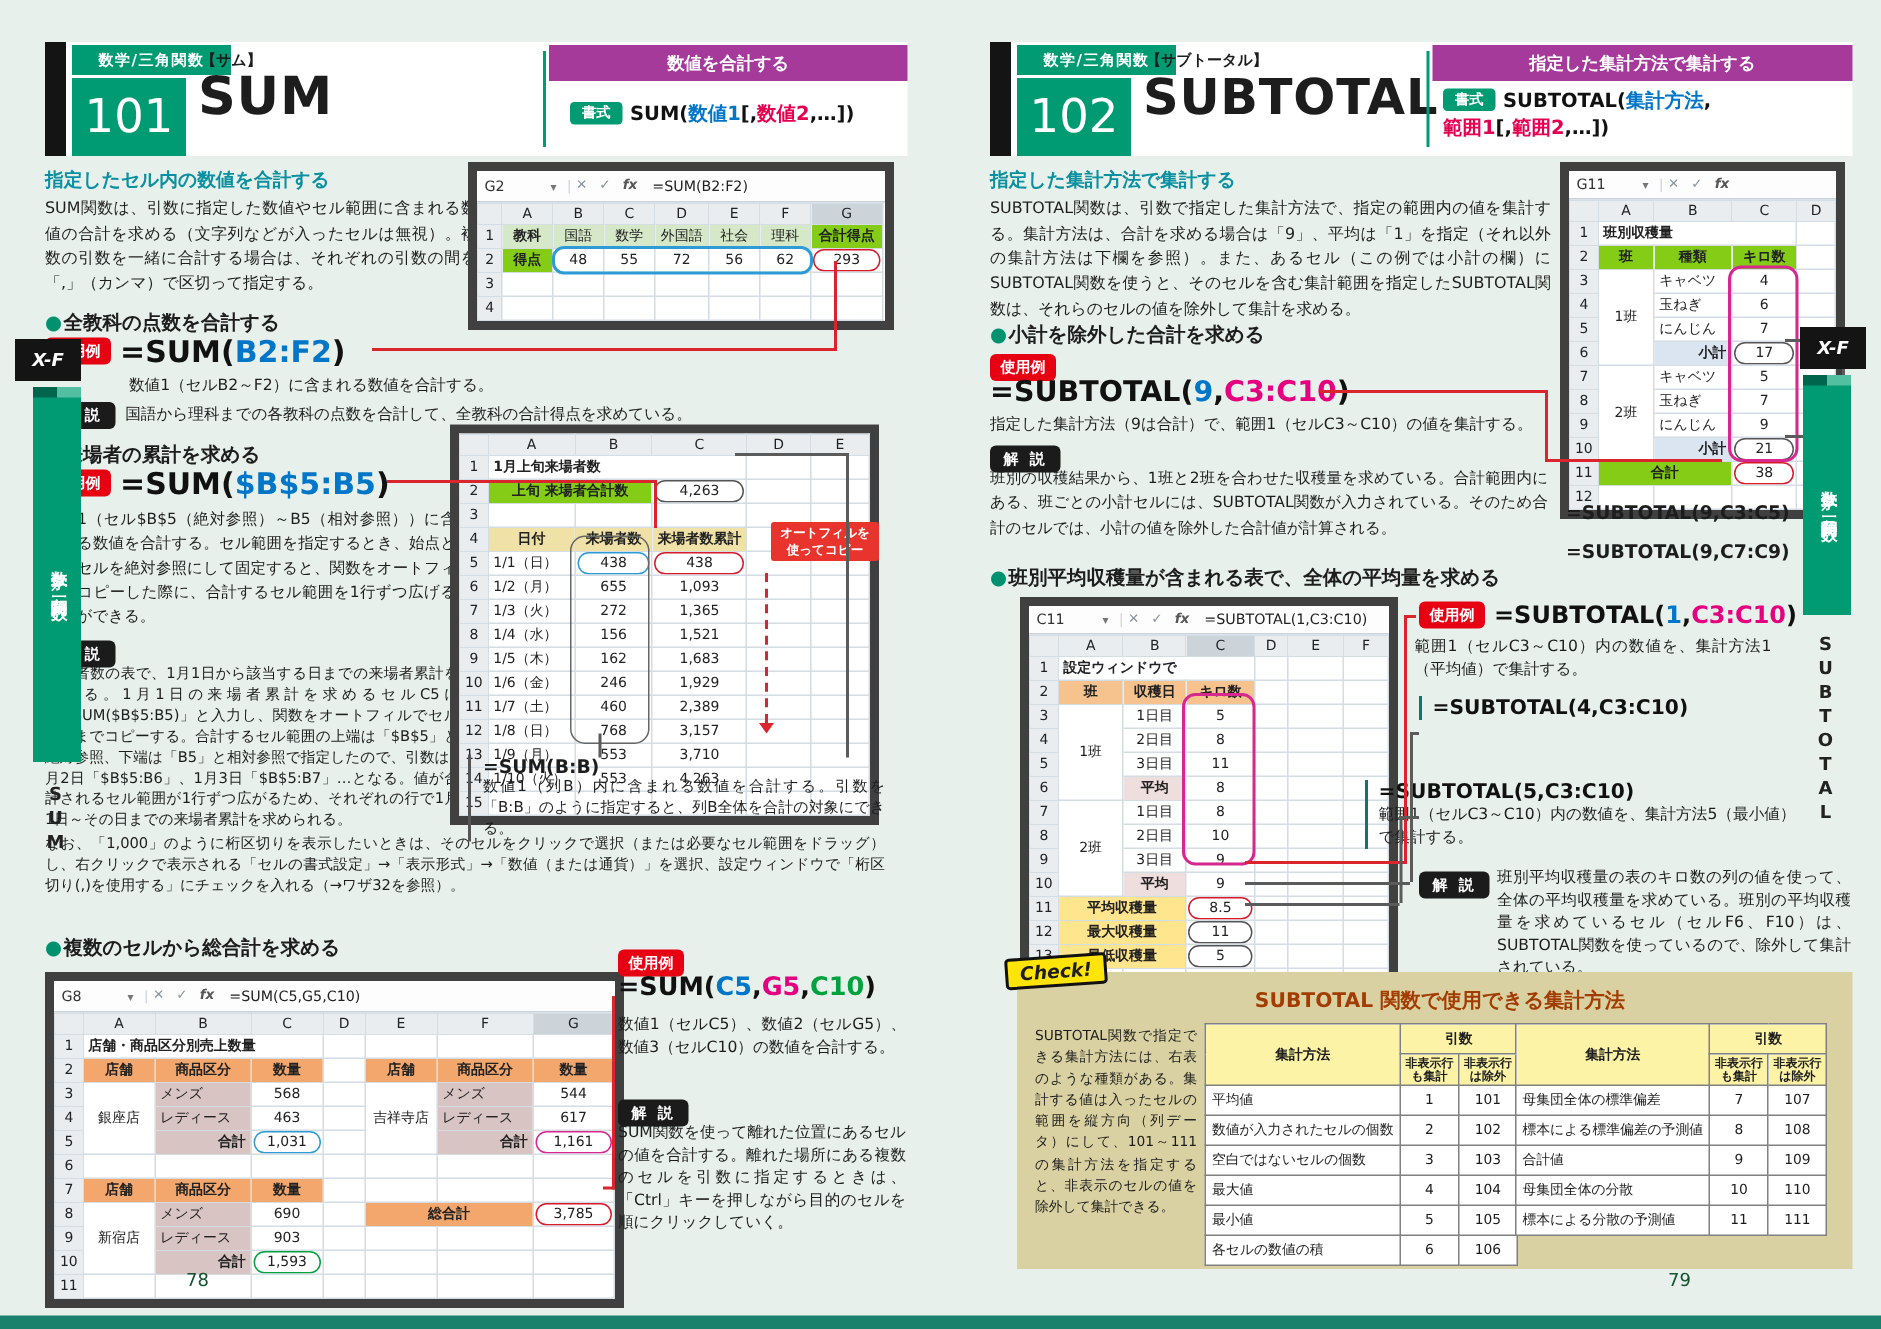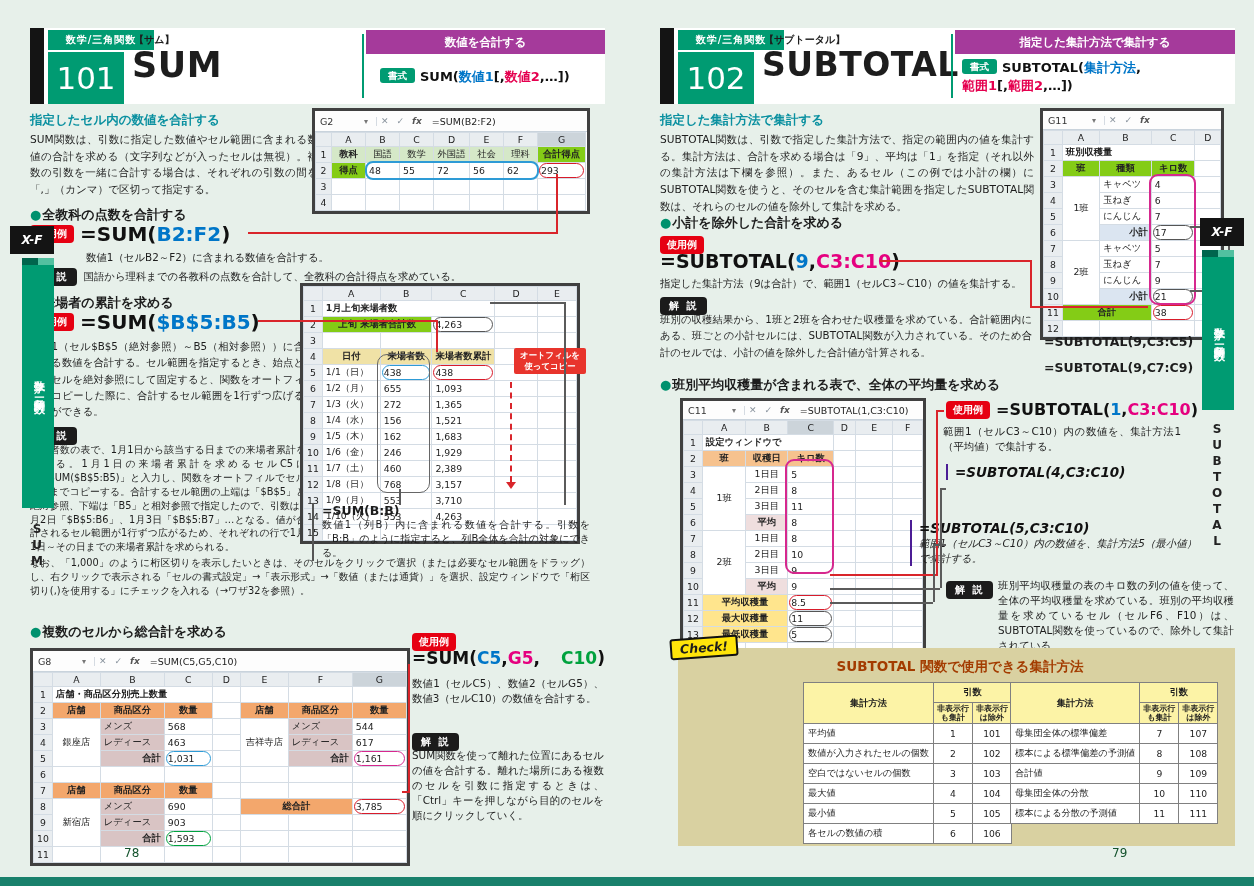--- a/index.html
+++ b/index.html
@@ -19,37 +19,37 @@
   
   .abs{position:absolute;}
   .h-teal{color:#0a90a0;font-weight:bold;font-size:12.5px;}
   .para{font-size:10.6px;line-height:1.58;text-align:justify;}
   .para-s{font-size:9.8px;line-height:1.42;text-align:justify;}
   .sec{font-weight:bold;font-size:13px;}
   .bullet{color:#00916e;margin-right:1px;}
   .badge-use{display:inline-block;background:#e60012;color:#fff;font-size:10px;font-weight:bold;border-radius:4px;padding:2px 7px;}
   .badge-kai{display:inline-block;background:#1b1b1b;color:#fff;font-size:10px;font-weight:bold;border-radius:4px;padding:2px 9px;letter-spacing:2px;}
   .formula{font-weight:800;color:#111;white-space:nowrap;}
-  .f-blue{color:#0076c8;} .f-pink{color:#e5007f;} .f-green{color:#00a23e;margin-left:21px;}
+  .f-blue{color:#0076c8;} .f-pink{color:#e5007f;} .f-green{color:#00a23e;}
   .fdesc{font-size:10.4px;line-height:1.45;text-align:justify;}
   .useline{display:flex;align-items:center;gap:6px;}
   
-  .fig{position:absolute;background:#fff;border:3px solid #404040;}
+  .fig{position:absolute;background:#fff;border:6px solid #404040;}
   .fbar{display:flex;align-items:center;height:20px;border-bottom:1px solid #c9d3dc;background:#fdfdfd;font-size:9.5px;color:#333;}
   .fbar .nb{width:44px;padding-left:5px;}
   .fbar .nbv{color:#777;font-size:8px;width:12px;border-right:1px solid #d5dbe2;}
   .fbar .fi{color:#8a949e;font-size:9px;padding:0 4px;}
   .fbar .fx{font-style:italic;font-weight:bold;color:#555;}
   .fbar .fv{padding-left:6px;color:#222;}
   table.grid{border-collapse:collapse;table-layout:fixed;}
   table.grid td{border:1px solid #d4dce4;font-size:9.3px;padding:0 3px;overflow:hidden;white-space:nowrap;position:relative;height:15px;color:#222;}
   .fig1t td{height:16px;} .fig2t td{height:13.8px;font-size:9px;} .fig3t td{height:14.8px;} .fig4t td{height:16px;} .fig5t td{height:14px;}
   td.ch,td.rn{background:#e9edf0;color:#5a6570;text-align:center;font-size:8.3px;border-color:#c3cdd6;padding:0;}
   td.ch{height:13px !important;} td.sel{background:#ccd4da;}
-  td.num{text-align:left;}
+  td.num{text-align:center;}
   td.b{font-weight:bold;} td.center{text-align:center;} td.right{text-align:right;}
   td.gh{background:#d5e8c8;} td.bh{background:#84cc16;} td.lb{background:#dbe5f1;}
   td.oh{background:#f3a76c;font-weight:bold;text-align:center;}
   td.oh2{background:#f6c28e;font-weight:bold;text-align:center;}
   td.yh{background:#f0e2a6;font-weight:bold;text-align:center;}
   td.mv{background:#d9c4c4;} td.yl{background:#ffe58d;font-weight:bold;text-align:center;}
   td.av{background:#efdede;font-weight:bold;text-align:center;}
   td.tt{font-weight:bold;font-size:10.5px;overflow:visible;}
   td.dr{color:#e23030;} td.db{color:#2f6fd0;}
   td.obx::after,td.orx::after,td.opx::after,td.ogx::after,td.okx::after{content:"";position:absolute;left:1px;right:1px;top:0;bottom:0;border-radius:9px;pointer-events:none;}
@@ -57,21 +57,21 @@
   td.opx::after{border:1.8px solid #d6288e;} td.ogx::after{border:1.8px solid #00a23e;}
   td.okx::after{border:1.5px solid #555;}
   .rng{position:absolute;pointer-events:none;}
   .ln{position:absolute;background:#d9252b;}
   .lng{position:absolute;background:#5b5b5b;}
   .dash{position:absolute;border-left:2px dashed #d9252b;}
   .arr{position:absolute;width:0;height:0;border-left:5px solid transparent;border-right:5px solid transparent;border-top:7px solid #d9252b;}
   .afbox{position:absolute;background:#e8342c;color:#fff;font-size:8.4px;font-weight:bold;border-radius:2px;padding:2px 3px;line-height:1.3;text-align:center;}
   .chip{font-weight:800;font-size:12.5px;white-space:nowrap;}
   .chipdesc{font-size:10px;line-height:1.42;text-align:justify;}
-  .fblock{border-left:2px solid #4c1d95;padding-left:7px;font-style:italic;}
+  .fblock{border-left:2px solid #0f766e;padding-left:7px;}
   
   .check{position:absolute;background:#d9d1a1;}
   .check-tag{position:absolute;background:#ffe40a;border:2px solid #111;border-radius:3px;font-weight:bold;font-style:italic;font-size:12.5px;padding:1px 8px;transform:rotate(-4deg);}
   .check-title{position:absolute;color:#a33c00;font-weight:bold;font-size:13.5px;text-align:center;}
   .check-body{position:absolute;font-size:9.2px;line-height:1.55;text-align:justify;}
   table.ktable{border-collapse:collapse;table-layout:fixed;background:#fff;}
   table.ktable td{border:1px solid #808080;font-size:9.2px;padding:1px 4px;height:17px;overflow:hidden;white-space:nowrap;}
   td.kh{background:#fcf3a6;text-align:center;font-weight:bold;font-size:9.2px;}
   td.kh.s{font-size:8px;white-space:normal;line-height:1.15;padding:1px 2px;}
   td.kl{background:#fff;} td.kn{background:#fff;text-align:center;font-size:9.8px;}
@@ -817,20 +817,21 @@
   <div class="lng" style="left:830px;top:588px;width:110px;height:2px;"></div>
   <div class="lng" style="left:940px;top:488px;width:2px;height:100px;"></div>
   <div class="lng" style="left:940px;top:488px;width:6px;height:2px;"></div>
   <div class="lng" style="left:830px;top:602px;width:103px;height:2px;"></div>
   <div class="lng" style="left:933px;top:544px;width:2px;height:58px;"></div>
   <div class="lng" style="left:933px;top:544px;width:13px;height:2px;"></div>
 
   <div class="check" style="left:678px;top:648px;width:557px;height:198px;"></div>
   <div class="check-tag" style="left:670px;top:637px;">Check!</div>
   <div class="check-title" style="left:740px;top:658px;width:440px;">SUBTOTAL 関数で使用できる集計方法</div>
+  <div class="check-body" style="left:690px;top:684px;width:108px;">SUBTOTAL関数で指定できる集計方法には、右表のような種類がある。集計する値は入ったセルの範囲を縦方向（列データ）にして、101～111の集計方法を指定すると、非表示のセルの値を除外して集計できる。</div>
   <table class="ktable abs" style="left:803px;top:682px;">
     <colgroup>
         <col style="width:118px">
         <col style="width:39px">
         <col style="width:39px">
       </colgroup>
     <tbody>
         <tr>
           <td class="kh" rowspan="2">集計方法</td>
           <td class="kh" colspan="2">引数</td>

